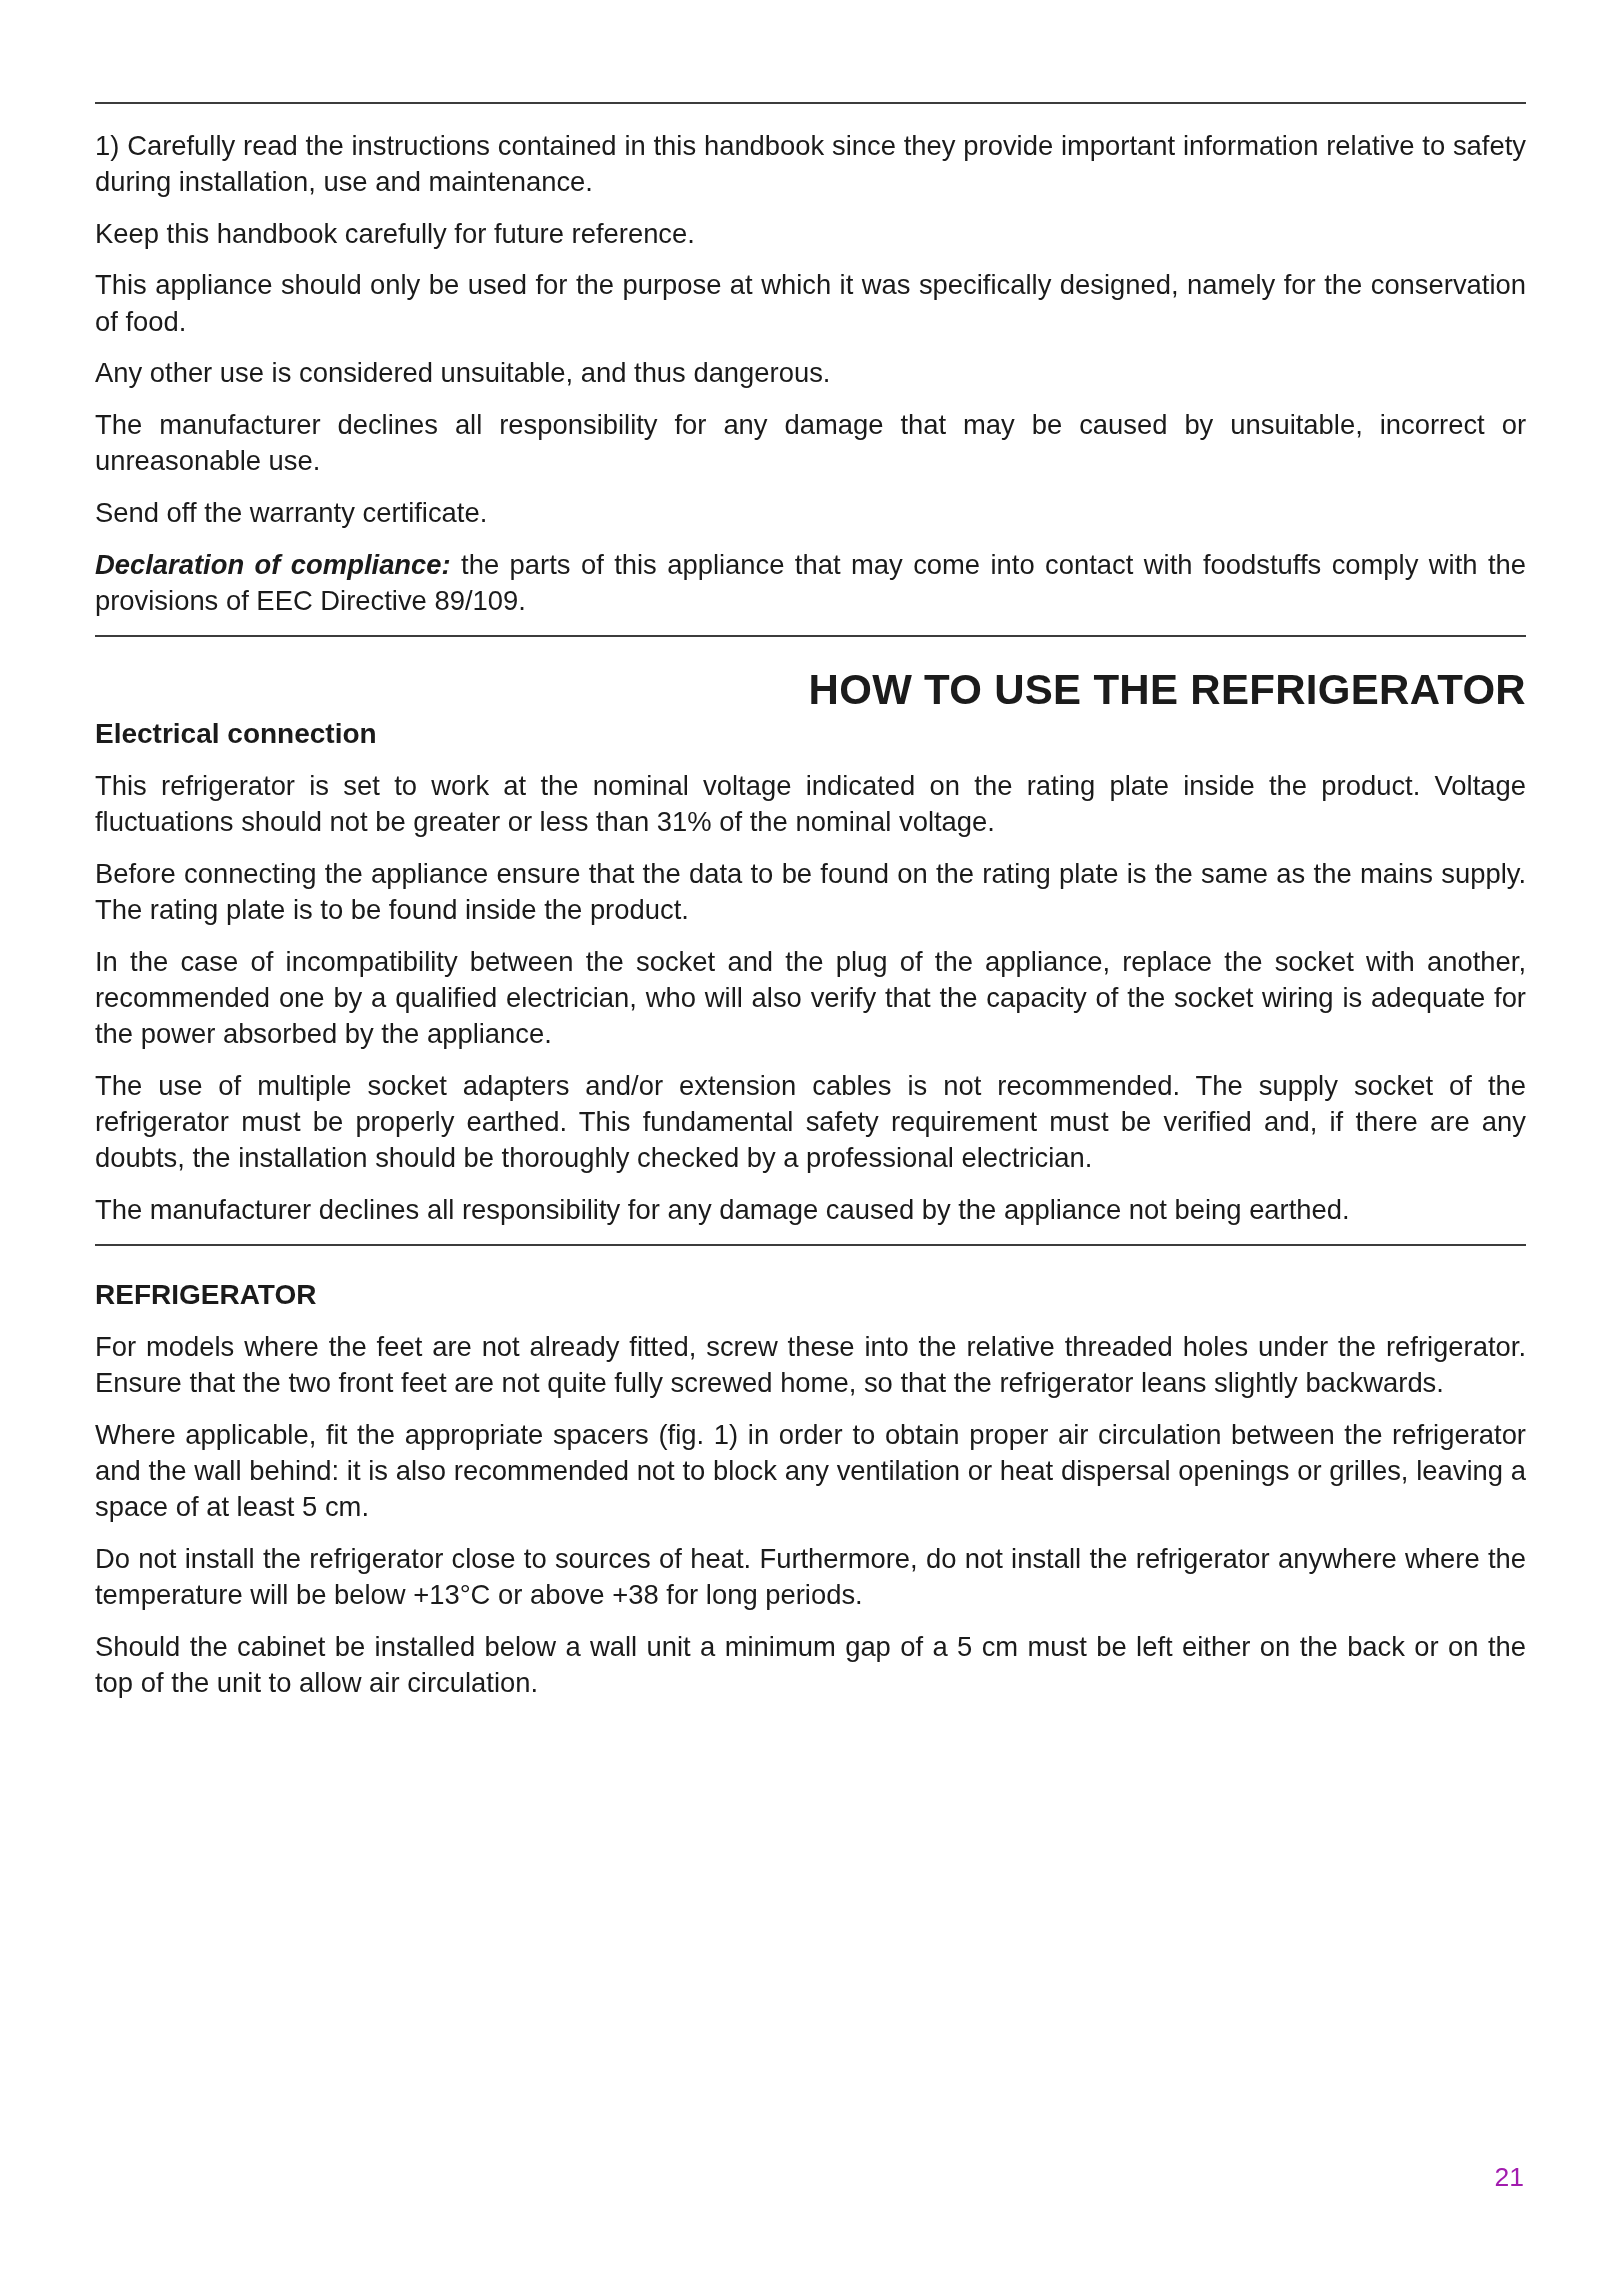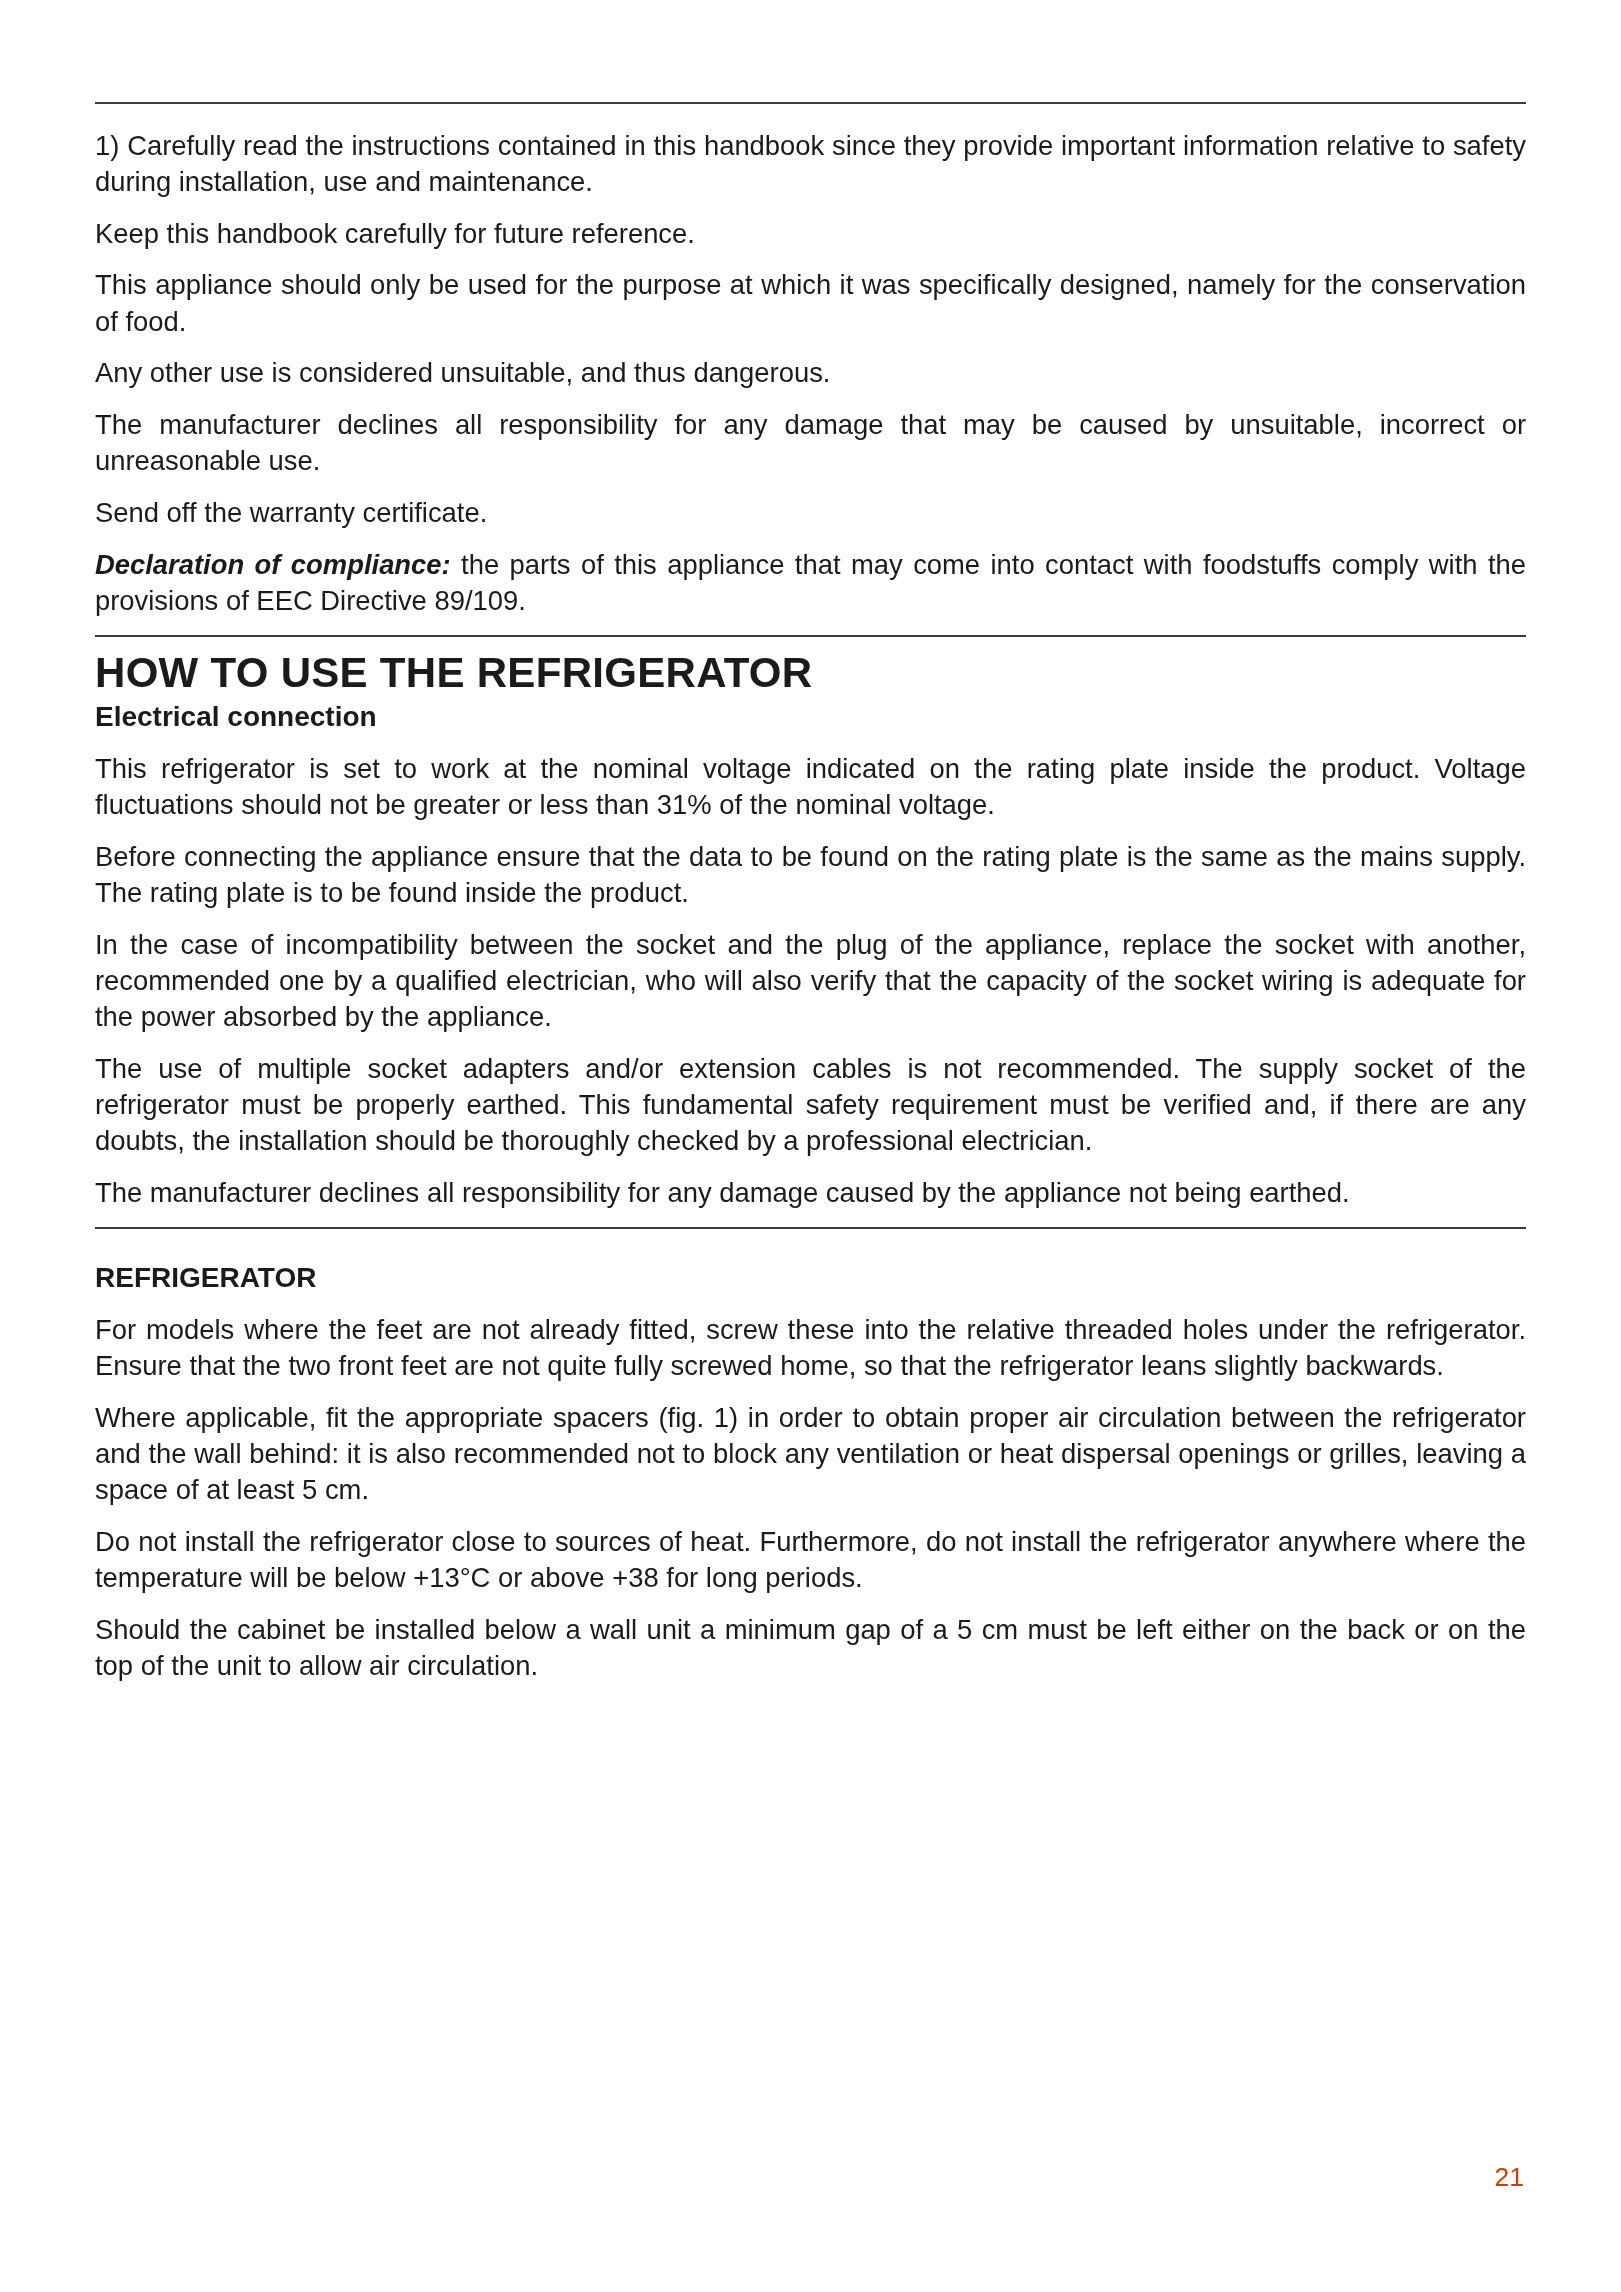--- a/index.html
+++ b/index.html
@@ -55,32 +55,33 @@
   .ce-mark {
     display: inline-block;
     vertical-align: -6.9px;
     margin-right: 9.8px;
     line-height: 0;
   }
 
   .section-rule { margin-bottom: 0; }
 
   .h1-second {
-    margin-top: 12px;
+    margin-top: 29px;
     padding-bottom: 3.9px;
+    text-align: right;
   }
 
   .pre-install-rule { margin-top: 3.9px; margin-bottom: 33px; }
 
   .page-number {
     position: absolute;
     right: 97px;
     bottom: 100px;
     font-size: 26.5px;
-    color: #c2410c;
+    color: #a21caf;
   }
 </style>
 </head>
 <body>
 
 <div class="page">
 
   <div class="rule h1-rule"></div>
 
   <p class="body">1) Carefully read the instructions contained in this handbook since they provide important information relative to safety during installation, use and maintenance.</p>

